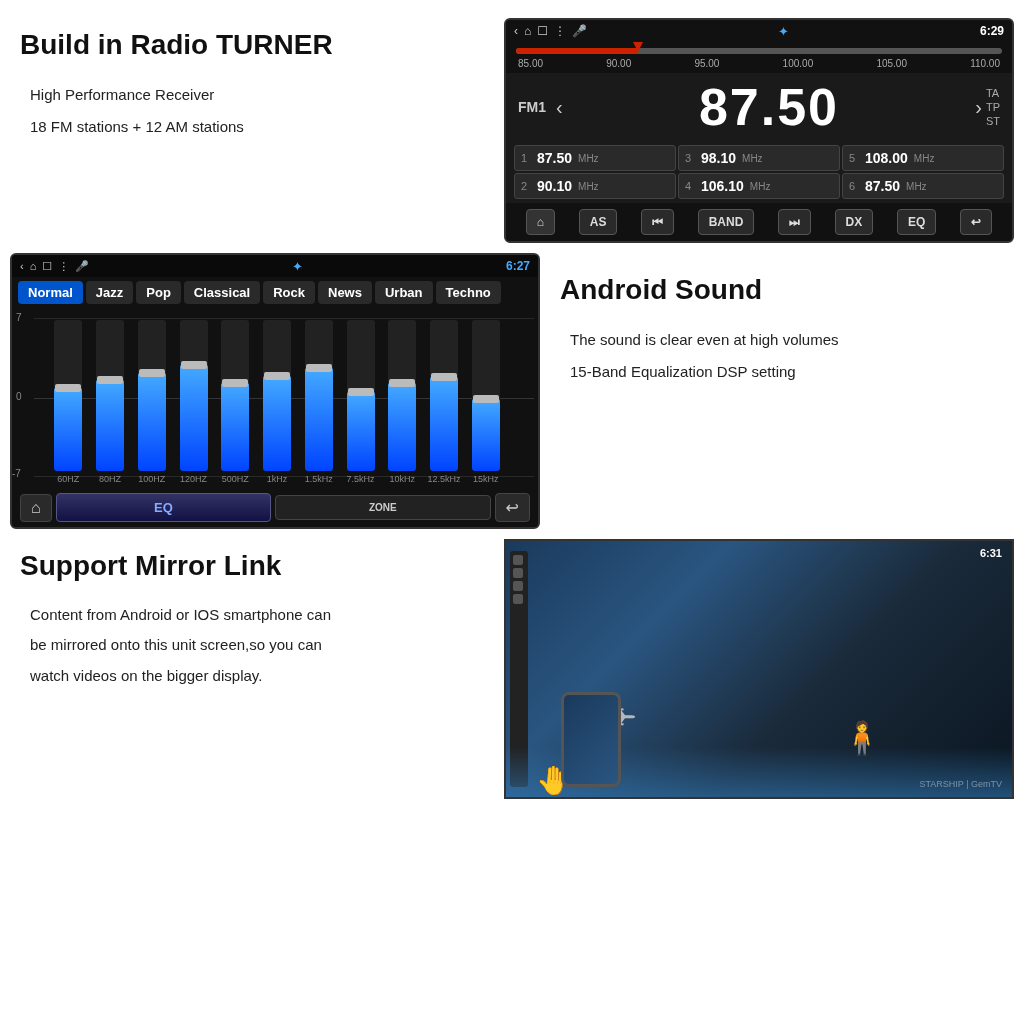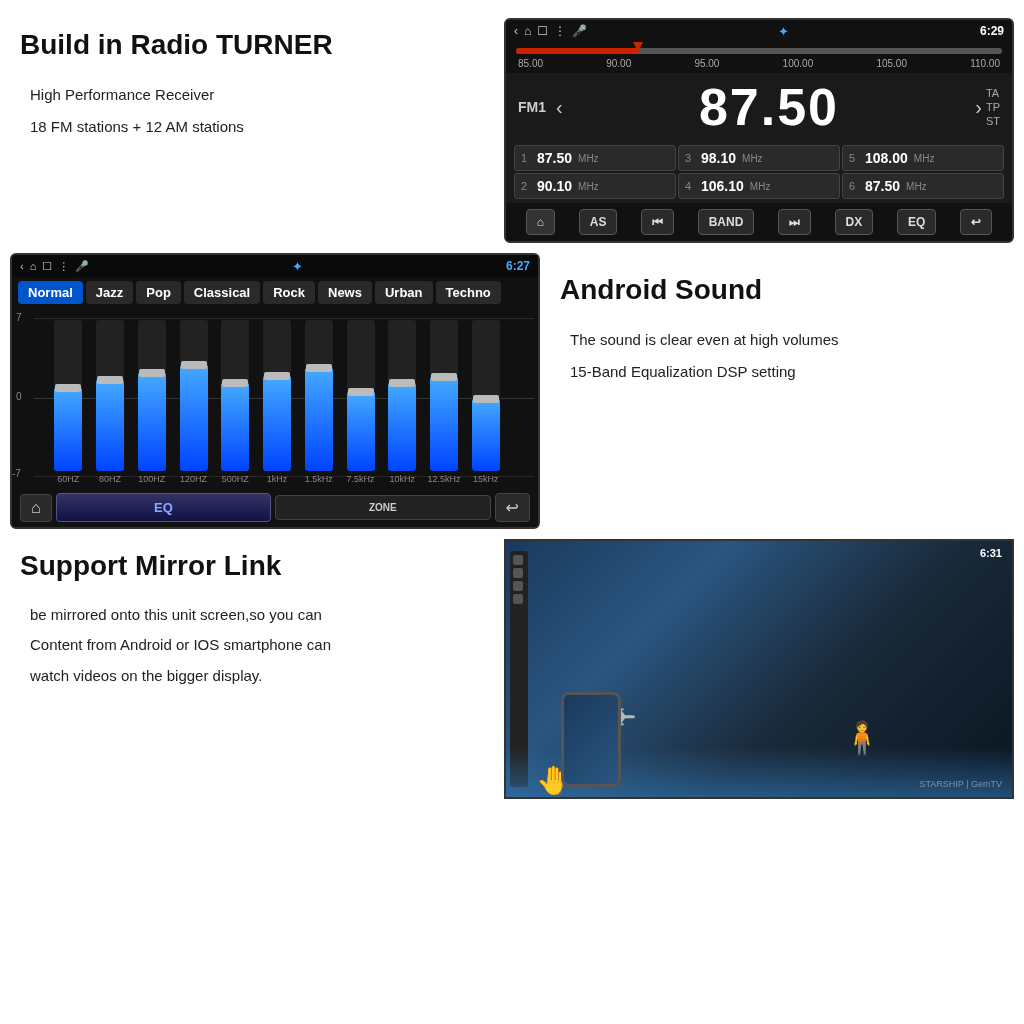--- a/index.html
+++ b/index.html
@@ -775,22 +775,22 @@
       <span class="section-desc-line">The sound is clear even at high volumes</span>
       <span class="section-desc-line">15-Band Equalization DSP setting</span>
     </div>
   </div>
 </div>
 
 <div class="bottom-section">
   <div class="bottom-left">
     <div class="section-title">Support Mirror Link</div>
     <div class="bottom-desc">
+      <span class="section-desc-line">Content from Android or IOS smartphone can</span>
       <span class="section-desc-line">be mirrored onto this unit screen,so you can</span>
-      <span class="section-desc-line">Content from Android or IOS smartphone can</span>
       <span class="section-desc-line">watch videos on the  bigger display.</span>
     </div>
   </div>
 
   <div class="bottom-right">
     <div class="mirror-screen">
 
       <div class="mirror-video">
 
         <div class="mirror-sidebar">

